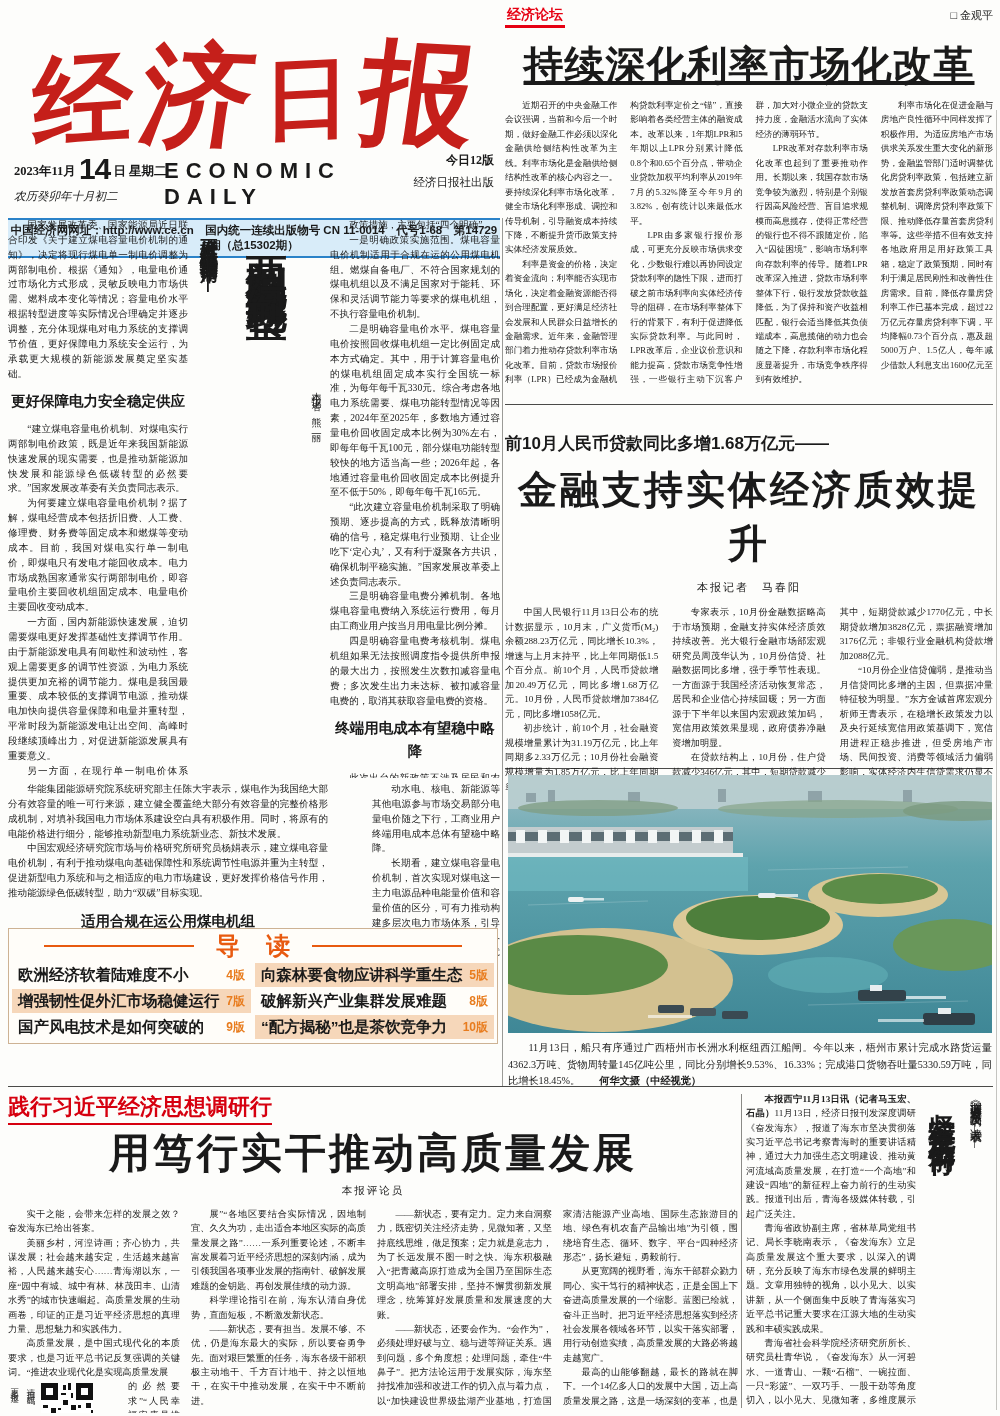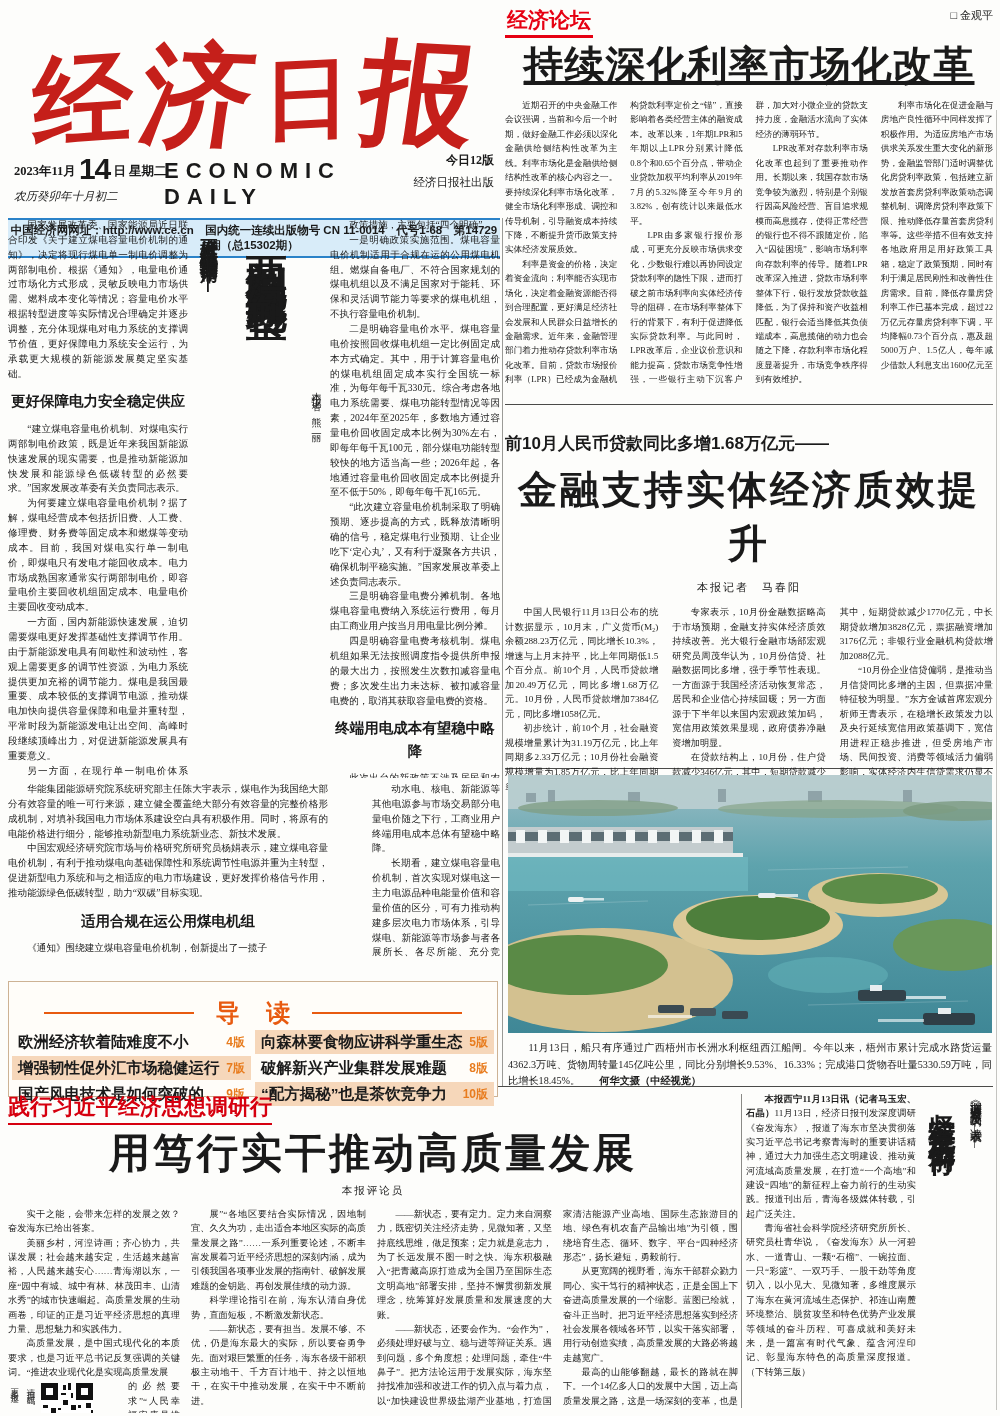--- a/index.html
+++ b/index.html
@@ -26,21 +26,21 @@
   .edition .l1{font-weight:bold;}
   .edition .l2{margin-top:6px;font-size:11.5px;}
   .info-bar{margin-top:8px;background:#d8ecf9;border-top:2px solid #2a82c8;border-bottom:2px solid #2a82c8;
             text-align:center;font-size:11.5px;font-weight:bold;padding:3px 0;font-family:"Liberation Sans",sans-serif;}
   
   .vrule{position:absolute;width:1px;background:#9a9a96;}
   .hrule{position:absolute;height:1px;background:#4a4a48;}
   
   .forum{position:absolute;left:505px;top:6px;width:488px;}
   .forum-head{display:flex;justify-content:space-between;align-items:flex-start;height:32px;}
-  .forum-label{font-size:21px;font-weight:bold;color:#e60012;border-bottom:3px solid #e60012;padding:0 2px 1px 2px;}
+  .forum-label{font-size:14px;font-weight:bold;color:#e60012;border-bottom:3px solid #e60012;padding:0 2px 1px 2px;}
   .forum-author{font-size:11px;margin-top:2px;color:#222;}
   .forum-headline{font-size:40px;font-weight:900;letter-spacing:1px;text-align:center;margin-top:4px;line-height:1.15;}
   .forum-body{margin-top:10px;height:298px;column-count:4;column-gap:13px;font-size:8.6px;line-height:1.68;}
   
   .coal{position:absolute;left:8px;top:218px;width:492px;font-size:9.6px;line-height:1.55;}
   .coal-row1{display:flex;height:560px;overflow:hidden;}
   .coal-colA{width:180px;}
   .coal-mid{width:130px;display:flex;justify-content:space-between;padding:6px 2px 0 6px;}
   .coal-colB{flex:1;margin-left:4px;}
   .vert{writing-mode:vertical-rl;}
@@ -54,21 +54,21 @@
   
   .finance{position:absolute;left:505px;top:410px;width:488px;}
   .fin-kicker{font-size:17px;font-weight:bold;margin-top:22px;font-family:"Liberation Sans",sans-serif;}
   .fin-headline{font-size:39px;font-weight:900;letter-spacing:3px;text-align:center;margin-top:8px;font-family:"DejaVu Serif","Liberation Serif",serif;}
   .fin-byline{text-align:center;font-size:11px;margin-top:9px;letter-spacing:2px;}
   .fin-body{margin-top:10px;height:208px;column-count:3;column-gap:14px;font-size:9.2px;line-height:1.58;}
   
   .photo{position:absolute;left:508px;top:775px;width:484px;height:258px;overflow:hidden;background:#6fa8b4;}
   .caption{position:absolute;left:508px;top:1040px;width:484px;font-size:10.2px;line-height:1.62;text-align:justify;text-indent:2em;}
   
-  .digest{position:absolute;left:8px;top:981px;width:490px;height:116px;border:1px solid #cdb294;padding:16px 3px;box-sizing:border-box;background:#fffdf9;}
+  .digest{position:absolute;left:8px;top:928px;width:490px;height:116px;border:1px solid #cdb294;padding:2px 3px;box-sizing:border-box;background:#fffdf9;}
   .digest-titlerow{display:flex;align-items:center;justify-content:center;gap:12px;height:30px;}
   .digest-dash{height:2px;background:#e85a10;width:150px;}
   .digest-title{color:#e85a10;font-size:24px;font-weight:bold;letter-spacing:10px;font-family:"Liberation Sans",sans-serif;text-indent:10px;}
   .digest-grid{display:grid;grid-template-columns:1fr 1fr;gap:2px 4px;margin-top:2px;}
   .digest-cell{display:flex;justify-content:space-between;align-items:center;height:24px;padding:0 6px;}
   .digest-cell.peach{background:#f6d7ba;}
   .digest-text{font-size:15.5px;font-weight:bold;font-family:"Liberation Sans",sans-serif;white-space:nowrap;}
   .digest-page{color:#e87c1e;font-size:12px;font-weight:bold;font-family:"Liberation Sans",sans-serif;}
   
   .editorial{position:absolute;left:8px;top:1092px;width:730px;}
@@ -377,20 +377,21 @@
           <p class="para">从更宽阔的视野看，海东干部群众勠力同心、实干笃行的精神状态，正是全国上下奋进高质量发展的一个缩影。蓝图已绘就，奋斗正当时。把习近平经济思想落实到经济社会发展各领域各环节，以实干落实部署，用行动创造实绩，高质量发展的大路必将越走越宽广。</p>
           <p class="para">最高的山能够翻越，最长的路就在脚下。一个14亿多人口的发展中大国，迈上高质量发展之路，这是一场深刻的变革，也是一场接力的奋斗。笃行实干、踔厉奋发，中国经济的航船必将乘风破浪、行稳致远。</p>
         </div>
     </div>
   </div>
 
   <div class="green">
     <div class="green-body">
       <p class="para"><b>本报西宁11月13日讯（记者马玉宏、石晶）</b><span>11月13日，经济日报刊发深度调研《奋发海东》，报道了海东市坚决贯彻落实习近平总书记考察青海时的重要讲话精神，通过大力加强生态文明建设、推动黄河流域高质量发展，在打造“一个高地”和建设“四地”的新征程上奋力前行的生动实践。报道刊出后，青海各级媒体转载，引起广泛关注。</span></p>
       <div>
+          <p class="para">青海省政协副主席，省林草局党组书记、局长李晓南表示，《奋发海东》立足高质量发展这个重大要求，以深入的调研，充分反映了海东市绿色发展的鲜明主题。文章用独特的视角，以小见大、以实讲新，从一个侧面集中反映了青海落实习近平总书记重大要求在江源大地的生动实践和丰硕实践成果。</p>
           <p class="para">青海省社会科学院经济研究所所长、研究员杜青华说，《奋发海东》从一河碧水、一道青山、一颗“石榴”、一碗拉面、一只“彩篮”、一双巧手、一股干劲等角度切入，以小见大、见微知著，多维度展示了海东在黄河流域生态保护、祁连山南麓环境整治、脱贫攻坚和特色优势产业发展等领域的奋斗历程、可喜成就和美好未来，是一篇富有时代气象、蕴含河湟印记、彰显海东特色的高质量深度报道。（下转第三版）</p>
         </div>
     </div>
     <div class="vert green-headline">坚守绿色发展砥砺前行</div>
     <div class="vert green-kicker">深度调研《奋发海东》引发反响，读者表示——</div>
   </div>
 
 </div>
 
 </body></html>

